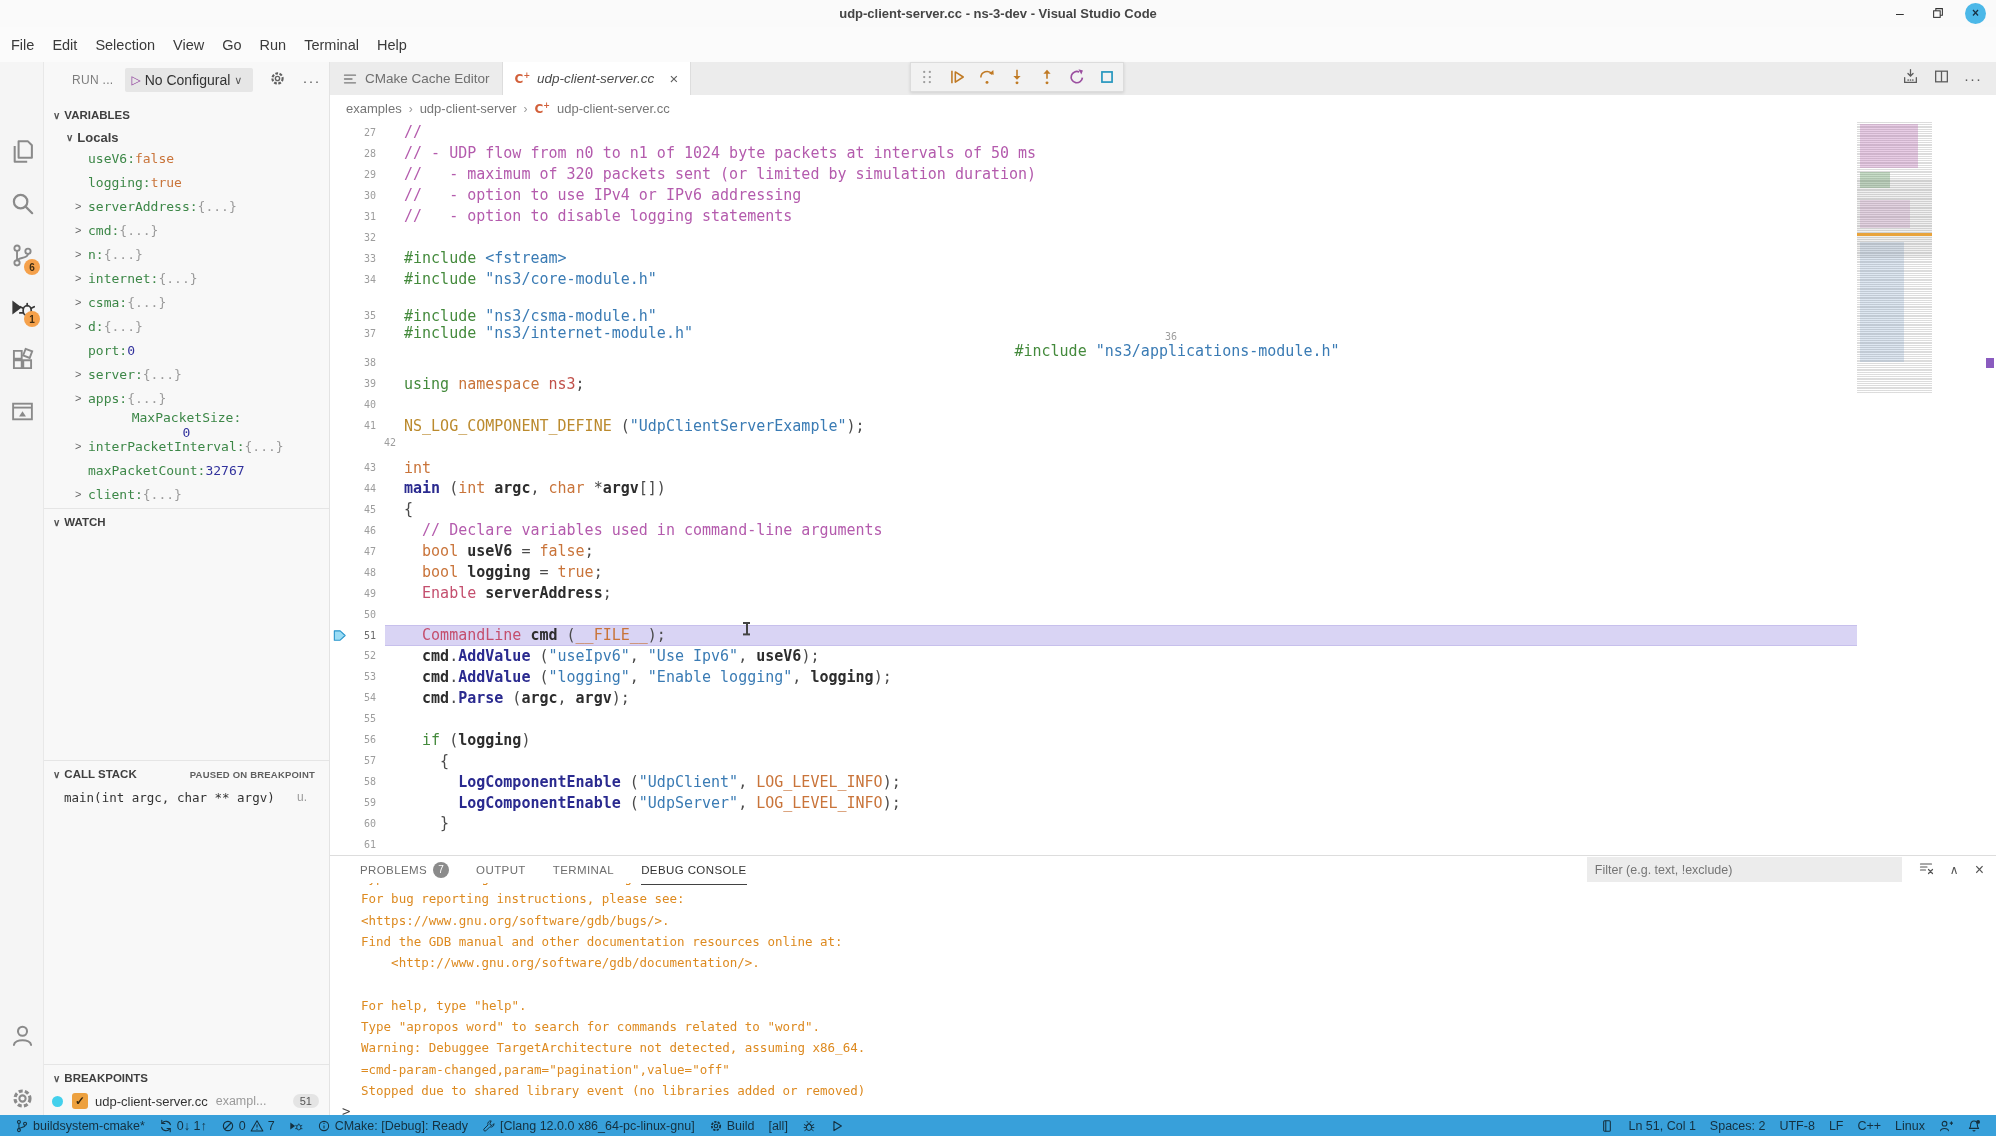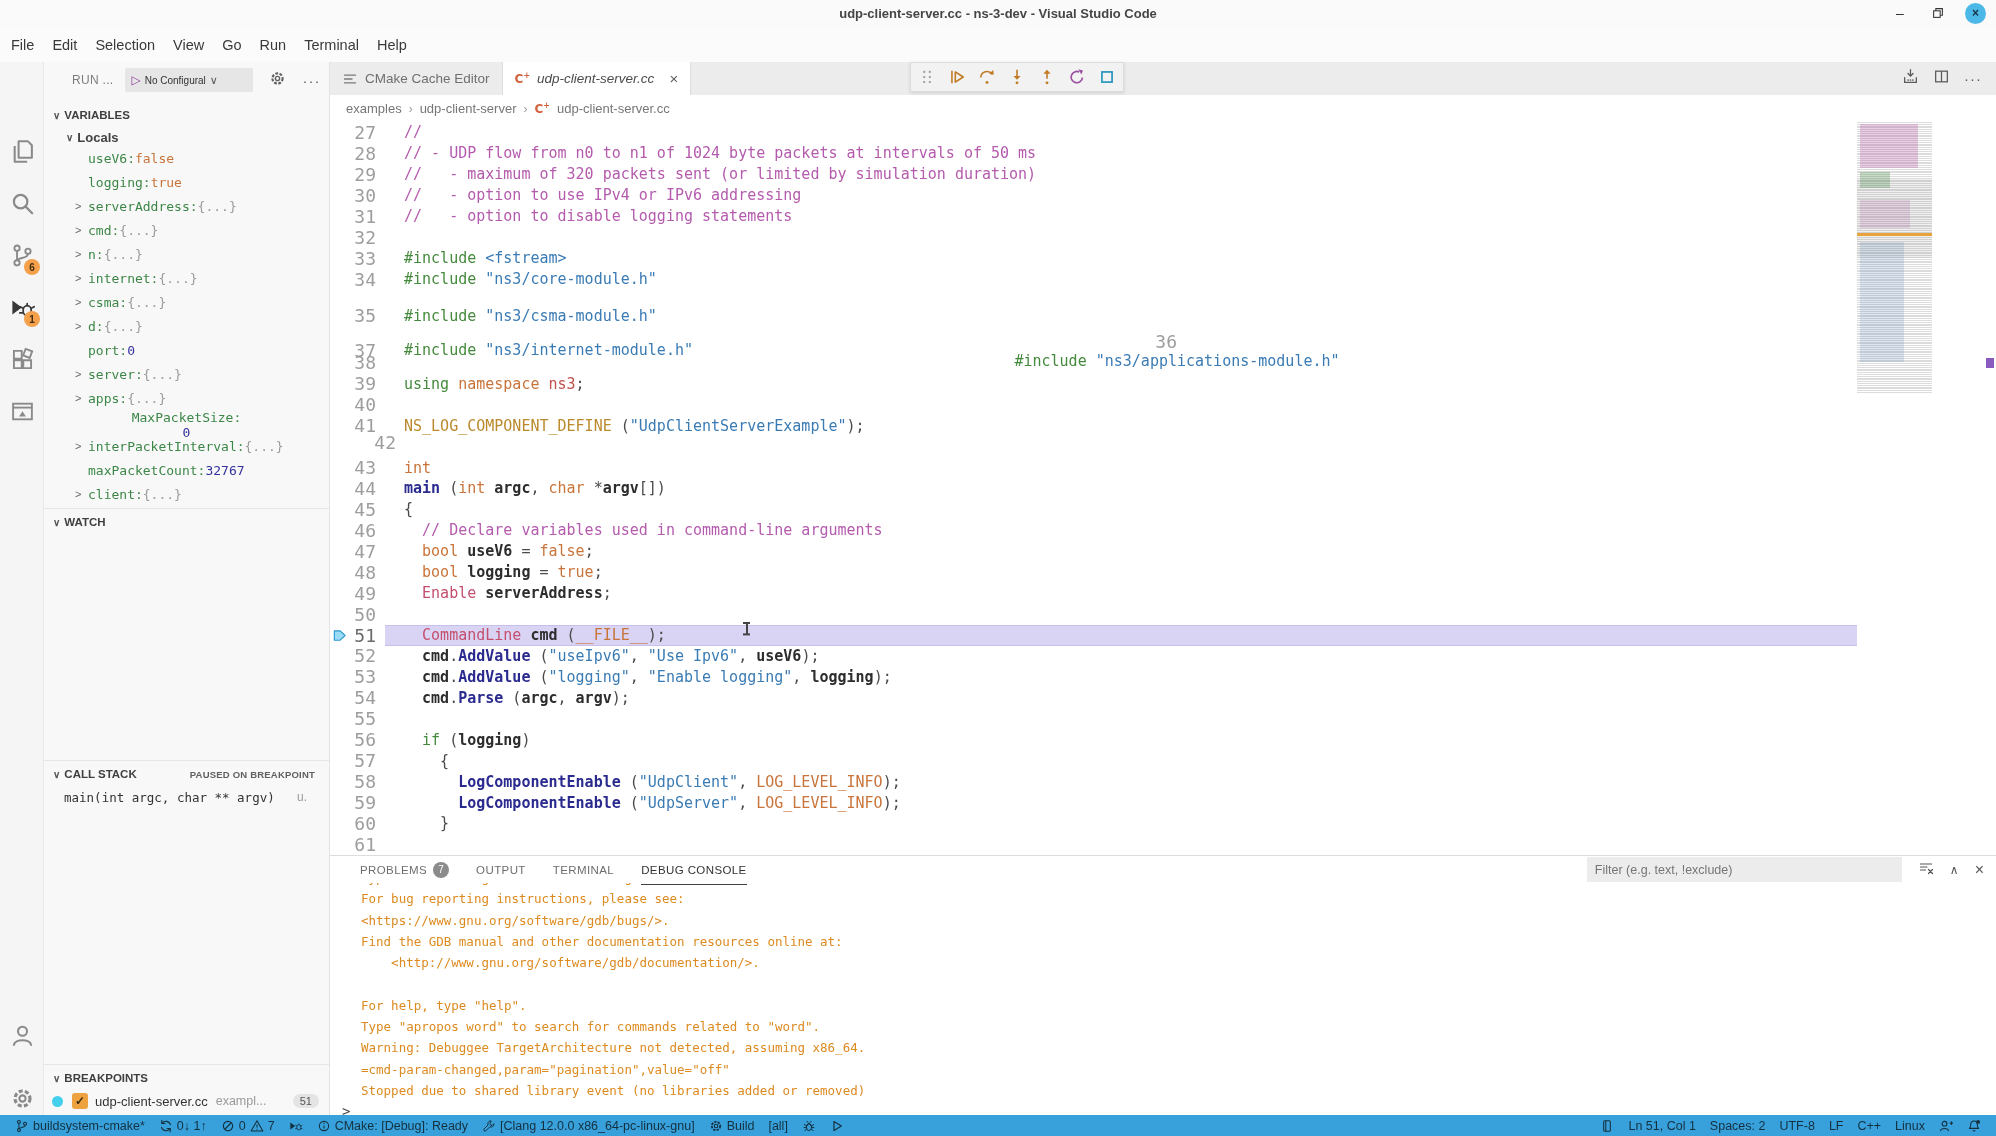--- a/index.html
+++ b/index.html
@@ -26,21 +26,21 @@
   .act-icon.active{color:#383838;}
   .act-icon svg{width:25px;height:25px;}
   .act-badge{position:absolute;right:4px;bottom:3px;min-width:16px;height:16px;border-radius:9px;background:#f5a14b;color:#402d12;font-size:10px;font-weight:bold;display:flex;align-items:center;justify-content:center;padding:0 3px;}
 
   
   .sidebar{position:relative;width:286px;background:#f8f8f8;border-right:1px solid #e3e3e3;flex:none;font-size:13px;}
   .run-header{position:absolute;top:0;left:0;right:0;height:36px;display:flex;align-items:center;}
   .run-label{color:#7d7d7d;font-size:12px;margin-left:28px;letter-spacing:.3px;}
   .run-dd{margin-left:12px;height:24px;background:#e6e6e6;border-radius:2px;display:flex;align-items:center;padding:0 6px;gap:4px;width:128px;}
   .run-dd .play{color:#8f3f9b;font-size:12px;}
-  .run-dd .cfg{font-size:10px;color:#333;white-space:nowrap;overflow:hidden;}
+  .run-dd .cfg{font-size:14px;color:#333;white-space:nowrap;overflow:hidden;}
   .run-dd .chev{color:#555;font-size:11px;}
   .run-gear,.run-more{color:#616161;margin-left:16px;}
   .run-gear svg{width:17px;height:17px;}
   .run-more{font-size:15px;letter-spacing:1px;}
 
   .sect-header{position:absolute;left:0;right:0;height:22px;display:flex;align-items:center;font-size:11.5px;font-weight:bold;color:#3f3f3f;}
   .sect-chev{margin-left:9px;margin-right:4px;color:#555;font-size:10px;}
   .sect-divider{position:absolute;left:0;right:0;height:1px;background:#e5e5e5;}
   .pause-badge{margin-left:auto;margin-right:14px;font-size:9.5px;font-weight:bold;color:#5f5f5f;letter-spacing:.2px;}
 
@@ -84,21 +84,21 @@
 
   .breadcrumb{position:absolute;top:33px;left:0;right:0;height:27px;background:#fff;display:flex;align-items:center;padding-left:16px;font-size:13px;color:#767676;gap:7px;}
   .crumb-sep{color:#9a9a9a;font-size:12px;}
 
   
   .code-region{position:absolute;top:60px;left:0;right:0;height:733px;background:#fff;overflow:hidden;}
   .current-line-band{position:absolute;left:55px;width:1472px;height:21px;background:#d9d4f4;border-top:1px solid #c7c0ec;border-bottom:1px solid #c7c0ec;}
   .code-line{position:absolute;left:0;right:0;height:20.94px;display:flex;align-items:center;}
   .bp-col{width:18px;height:100%;flex:none;display:flex;align-items:center;justify-content:flex-start;padding-left:2px;}
   .bp-col svg{width:15px;height:15px;}
-  .lnum{width:28px;flex:none;text-align:right;font-family:"DejaVu Sans Mono",monospace;font-size:18px;color:#9d9d9d;}
+  .lnum{width:28px;flex:none;text-align:right;font-family:"DejaVu Sans Mono",monospace;font-size:10px;color:#9d9d9d;}
   .code-line.current .lnum{color:#6b6b6b;}
   .ltext{padding-left:28px;font-family:"DejaVu Sans Mono",monospace;font-size:15px;white-space:pre;color:#3d3d3d;position:relative;z-index:2;}
   .tok-cm{color:#b45bad;} .tok-kw{color:#448a3c;} .tok-str{color:#3a7bb4;}
   .tok-ty{color:#c9743a;} .tok-fn{color:#2a2a8f;font-weight:bold;} .tok-cl{color:#c44f6e;}
   .tok-mac{color:#bb8a2d;} .tok-ns{color:#c0504a;} .tok-b{color:#2d2d2d;font-weight:bold;} .tok-df{color:#4a4a4a;}
 
   .minimap{position:absolute;left:1527px;top:0;width:75px;height:272px;background:repeating-linear-gradient(180deg,rgba(140,140,140,.30) 0 1.2px,rgba(255,255,255,0) 1.2px 2.25px);}
   .mm-patch{position:absolute;}
   .mm-slider{position:absolute;left:0;right:0;background:rgba(110,110,110,.10);}
   .mm-current{position:absolute;left:0;right:0;height:3px;background:#e8a33c;}
@@ -649,21 +649,21 @@
             <div class="code-line" style="top: 167.52px; margin-top: 16px;">
               <div class="bp-col"></div>
               <div class="lnum">35</div>
               <div class="ltext"><span class="tok-kw">#include</span><span class="tok-df"> </span><span class="tok-str">"ns3/csma-module.h"</span></div>
             </div>
             <div class="code-line" style="top: 188.46px; flex-direction: column;">
               <div class="bp-col"></div>
               <div class="lnum">36</div>
               <div class="ltext"><span class="tok-kw">#include</span><span class="tok-df"> </span><span class="tok-str">"ns3/applications-module.h"</span></div>
             </div>
-            <div class="code-line" style="top: 218px;">
+            <div class="code-line" style="top: 201px;">
               <div class="bp-col"></div>
               <div class="lnum">37</div>
               <div class="ltext"><span class="tok-kw">#include</span><span class="tok-df"> </span><span class="tok-str">"ns3/internet-module.h"</span></div>
             </div>
             <div class="code-line" style="top: 230.34px;">
               <div class="bp-col"></div>
               <div class="lnum">38</div>
               <div class="ltext"></div>
             </div>
             <div class="code-line" style="top: 251.28px;">

